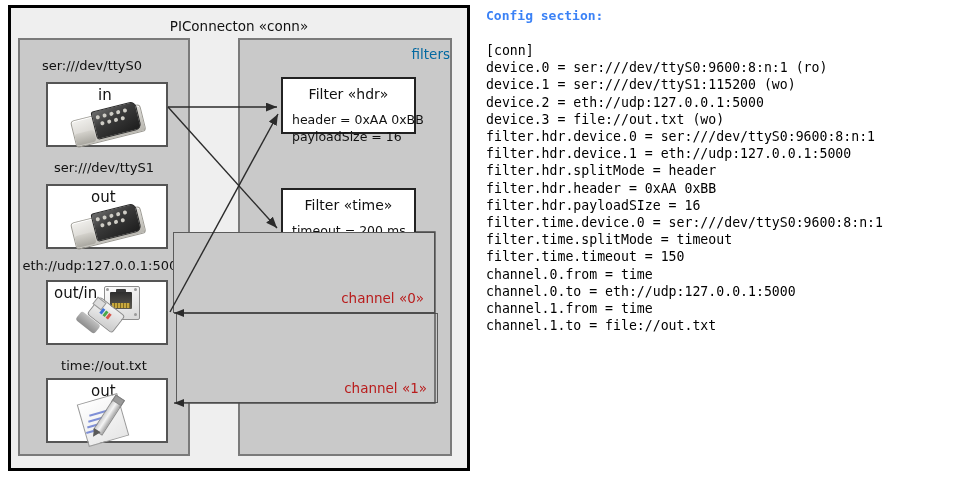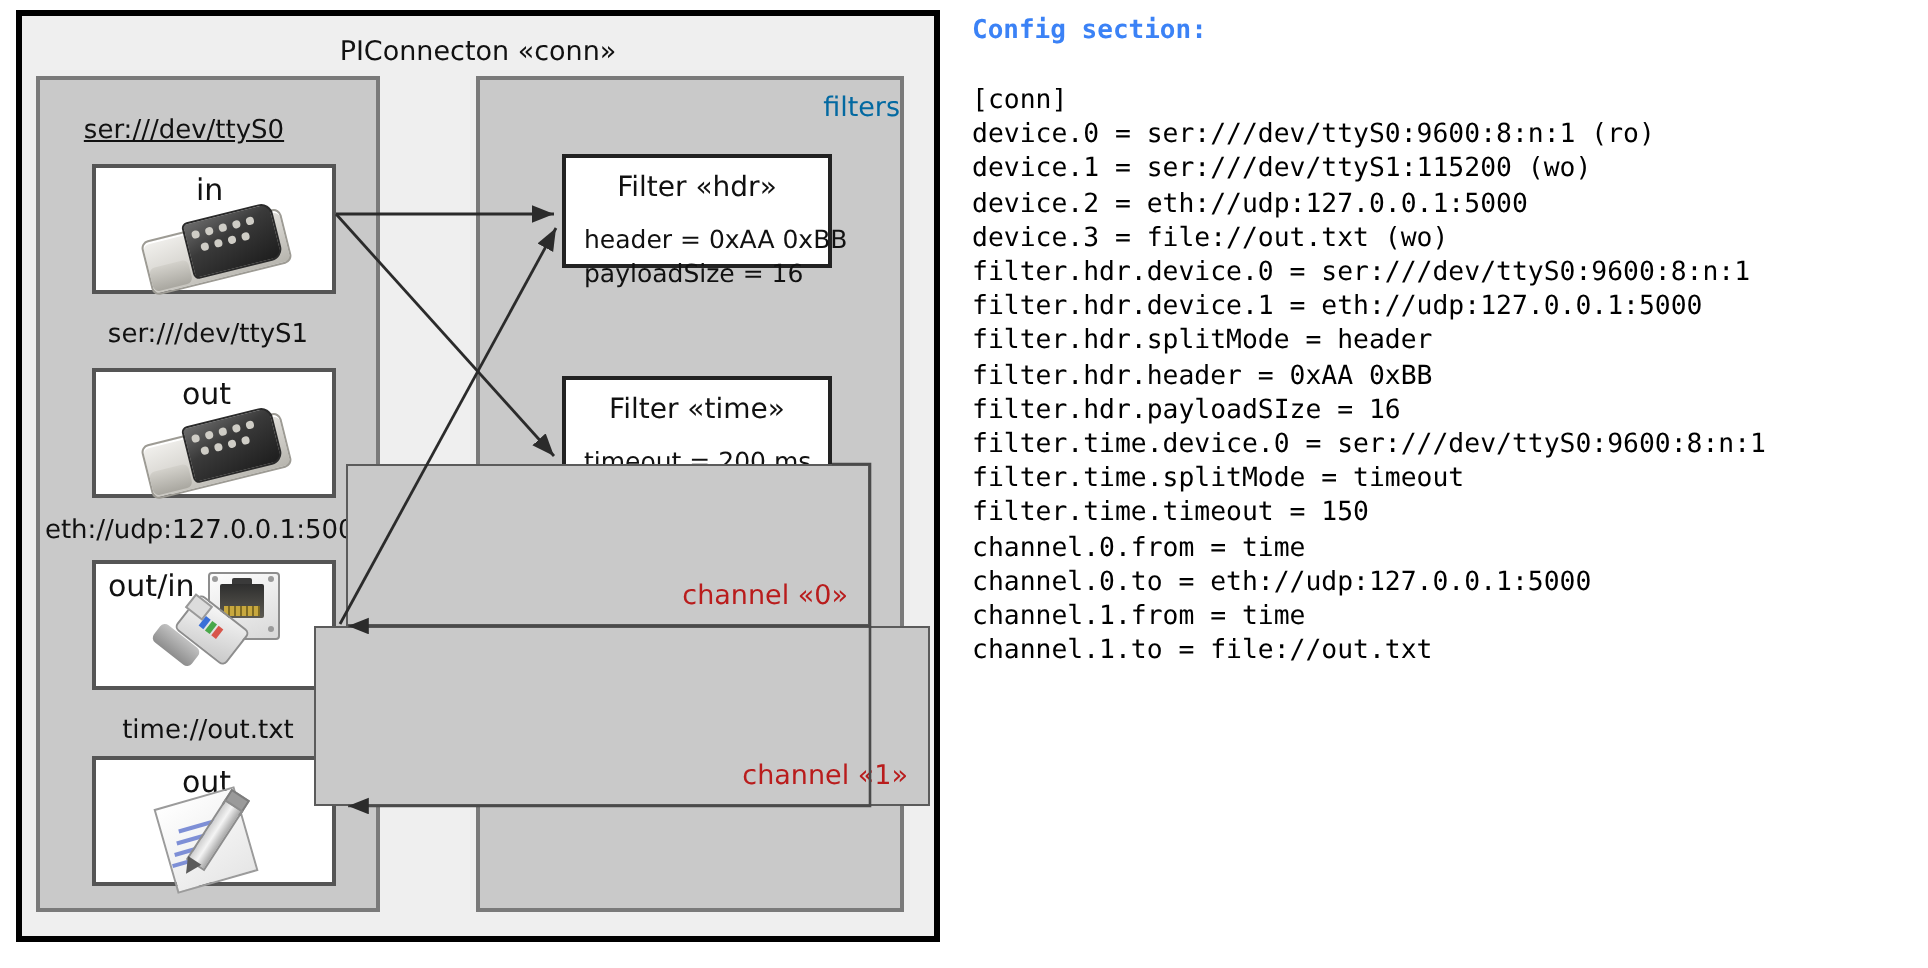--- a/index.html
+++ b/index.html
@@ -315,21 +315,21 @@
   <div class="outer-box">
     <div class="outer-title">PIConnecton «conn»</div>
   </div>
 
   <div class="panel" id="devices-panel"></div>
 
   <div class="panel" id="filters-panel">
     <div class="panel-title">filters</div>
   </div>
 
-  <div class="dev-label" style="left:18px; top:58px; width:148px;text-decoration:underline;">ser:///dev/ttyS0</div>
+  <div class="dev-label" style="left:18px; top:58px; width:148px;">ser:///dev/ttyS0</div>
   <div class="dev-box" style="left:46px; top:82px; width:122px; height:65px;">
     <div class="dev-io" style="left:50px; top:2px;">in</div>
     <div class="ser-icon" style="left:24px; top:24px;">
       <div class="ser-body"></div>
       <div class="ser-tail"></div>
       <div class="ser-shell"></div>
       <div class="ser-pins">
         <div class="ser-pin" style="left:0px;  top:0px;"></div>
         <div class="ser-pin" style="left:7px;  top:0px;"></div>
         <div class="ser-pin" style="left:14px; top:0px;"></div>
@@ -412,21 +412,21 @@
 
   <div class="filter-box" style="left:281px; top:188px; width:135px; height:77px;">
     <div class="filter-title">Filter «time»</div>
     <div class="filter-attrs">timeout = 200 ms</div>
   </div>
 
   <div class="channel-box" style="left:173px; top:232px; width:262px; height:81px;">
     <div class="channel-label">channel «0»</div>
   </div>
 
-  <div class="channel-box" style="left:157px; top:313px; width:308px; height:90px;">
+  <div class="channel-box" style="left:176px; top:313px; width:262px; height:90px;">
     <div class="channel-label">channel «1»</div>
   </div>
 
   <svg id="arrow-layer" viewBox="0 0 478 484">
     <defs>
       <marker id="ah" markerWidth="9" markerHeight="9" refX="8" refY="3.2" orient="auto" markerUnits="strokeWidth">
         <path d="M0,0 L8,3.2 L0,6.4 z" fill="#2b2b2b"></path>
       </marker>
     </defs>
 

